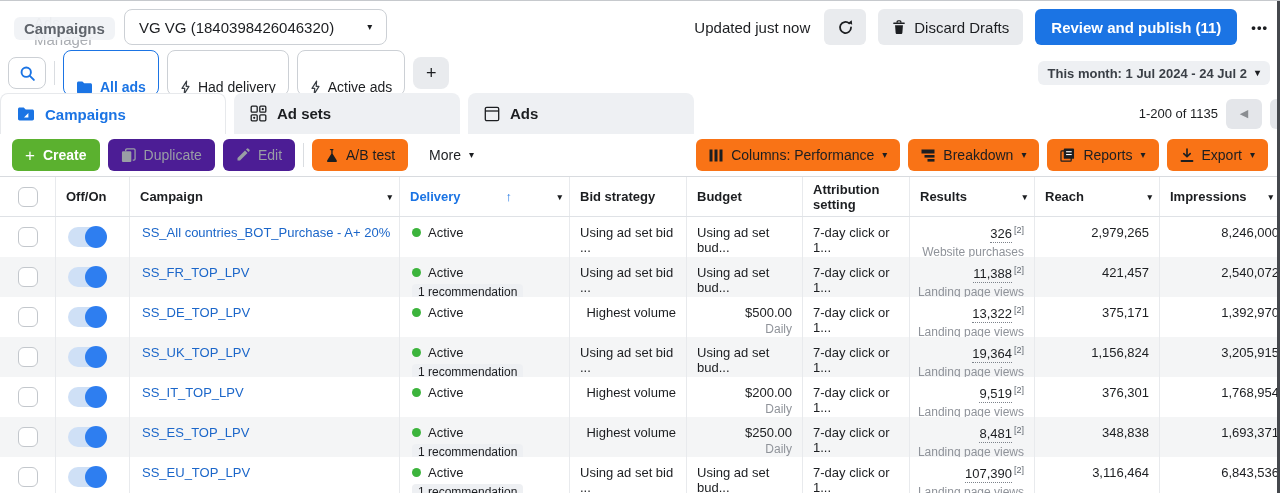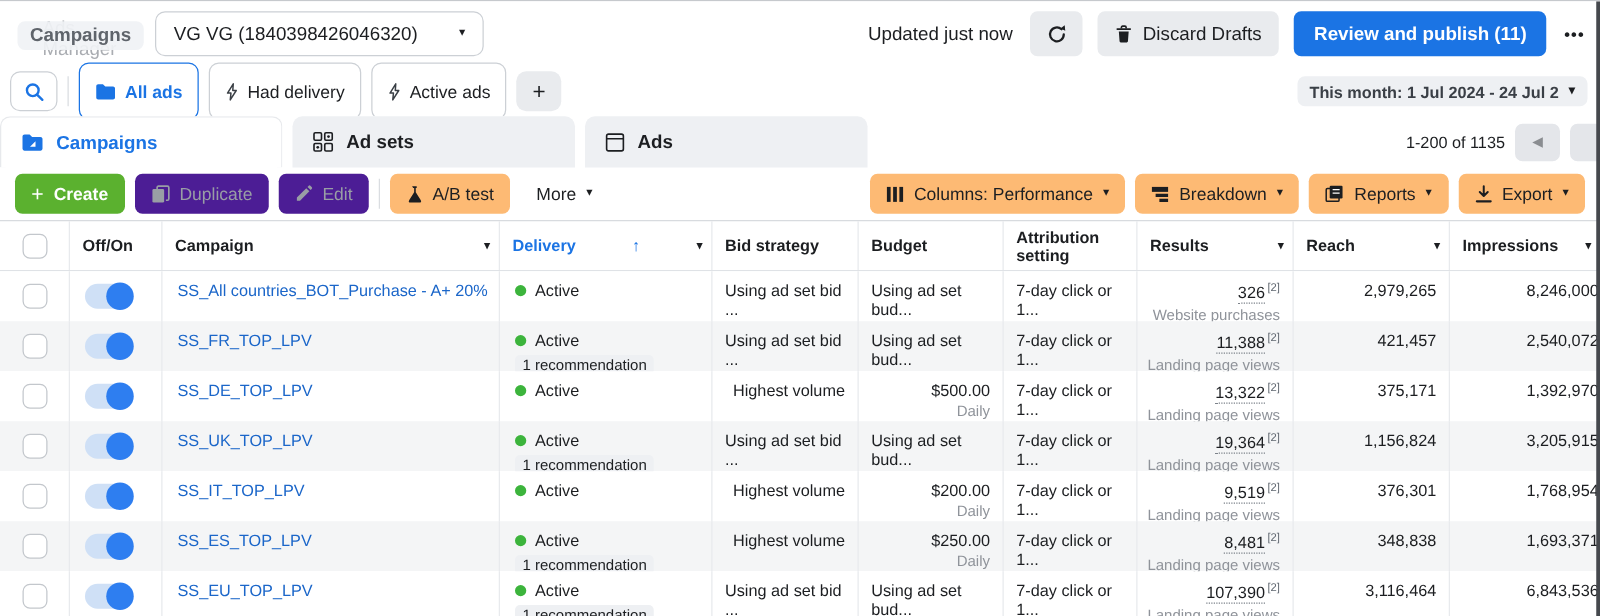--- a/index.html
+++ b/index.html
@@ -33,50 +33,50 @@
   .more-dots { margin-left:12px; font-size:13px; font-weight:700; letter-spacing:1px;
                color:#1c1e21; cursor:pointer; padding:6px 2px; }
   .topbar > .icon-btn { margin-right:12px; }
 
   
   .filterbar { height:40px; display:flex; align-items:center; padding:0 8px; gap:8px; background:#fff; }
   .search-btn { width:38px; height:32px; border:1px solid #ccd0d5; border-radius:8px; background:#fff;
                 display:flex; align-items:center; justify-content:center; cursor:pointer; }
   .vdiv { width:1px; height:24px; background:#dadde1; }
   .pill { height:46px; border:1px solid #ccd0d5; border-radius:8px; background:#fff; display:flex;
-          align-items:center; gap:7px; padding:0 12px; font-size:14px; color:#1c1e21; cursor:pointer;
+          align-items:flex-end; gap:7px; padding:0 12px; font-size:14px; color:#1c1e21; cursor:pointer;
           white-space:nowrap; }
   .pill.selected { border-color:#1b74e4; color:#1b74e4; font-weight:700; }
   .plus-btn { width:36px; height:32px; background:#e9ebee; border:none; border-radius:8px;
               font-size:18px; color:#1c1e21; cursor:pointer; line-height:1; }
   .filter-spacer { flex:1; }
   .date-btn { height:24px; background:#eef0f3; border:none; border-radius:6px; display:flex;
               align-items:center; gap:8px; padding:0 10px; font-size:13px; font-weight:700;
               color:#3a3f46; cursor:pointer; margin-right:2px; white-space:nowrap; }
 
   
   .tabsbar { height:41px; display:flex; align-items:flex-start; position:relative; background:#fff; }
   .tab { width:226px; height:41px; border-radius:8px 8px 0 0; display:flex; align-items:center;
          gap:10px; padding:0 16px; font-size:15px; font-weight:700; cursor:pointer; margin-right:8px; }
   .tab.active { background:#fff; color:#1b74e4; border:1px solid #e7e9ec; border-bottom:none; }
   .tab.inactive { background:#eef0f3; color:#1c1e21; }
-  .pager { position:absolute; right:14px; top:0; height:41px; display:flex; align-items:center; gap:8px; }
+  .pager { position:absolute; right:0; top:0; height:41px; display:flex; align-items:center; gap:8px; }
   .pager-range { font-size:13px; color:#1c1e21; }
   .pager-btn { width:36px; height:30px; background:#e4e6ea; border:none; border-radius:6px;
                font-size:11px; display:flex; align-items:center; justify-content:center; cursor:pointer; }
   .pager-btn.disabled { color:#8a8d91; }
   .pager-btn.next { color:#1c1e21; margin-right:-26px; }
 
   
   .toolbar { height:42px; display:flex; align-items:center; padding:0 12px; gap:8px; background:#fff; }
   .tb-btn { height:32px; border:none; border-radius:6px; display:flex; align-items:center; gap:8px;
             padding:0 13px; font-size:14px; cursor:pointer; white-space:nowrap; }
   .tb-create { background:#5bb12f; color:#fff; font-weight:700; }
   .tb-create .plus-glyph { font-size:17px; font-weight:400; line-height:1; }
-  .tb-gray { background:#fdba74; color:#1c1e21; }
+  .tb-gray { background:#f97316; color:#1c1e21; }
   .tb-disabled { background:#4c1d95; color:#999ea5; cursor:default; }
   .tb-more { background:transparent; color:#1c1e21; gap:8px; }
   .tb-right { margin-left:auto; display:flex; align-items:center; gap:8px; }
 
   
   .table { border-top:1px solid #d8dbdf; }
   .trow, .thead-row { display:grid;
     grid-template-columns:56px 74px 270px 170px 117px 116px 107px 125px 125px 120px; }
   .thead-row { height:40px; border-bottom:1px solid #dfe2e6; }
   .trow { height:40px; background:#fff; }

